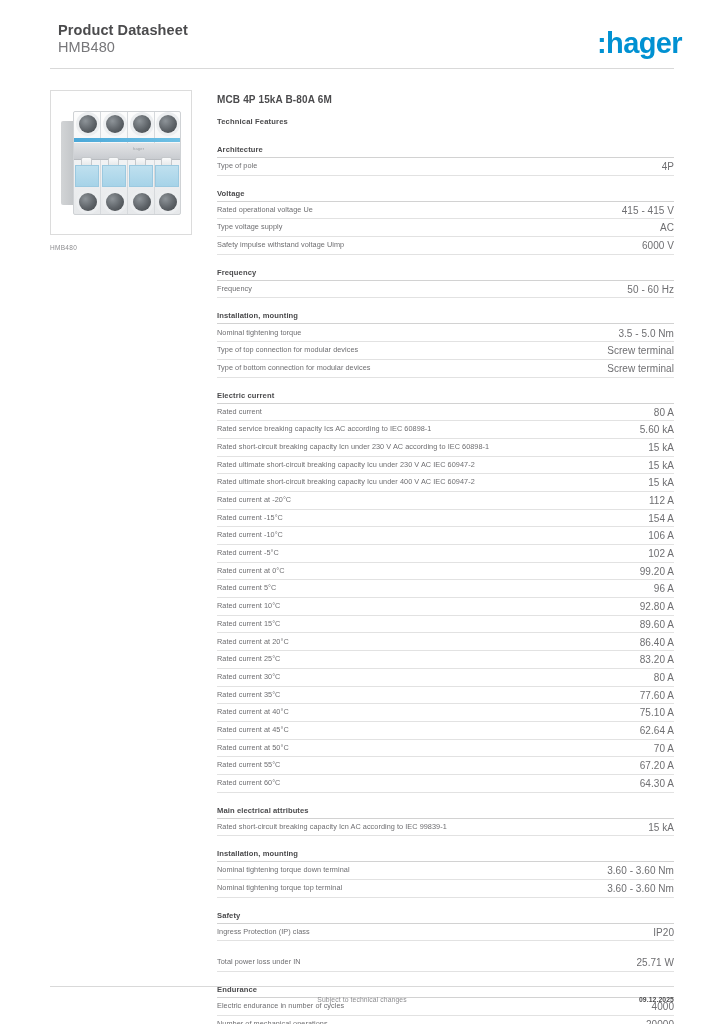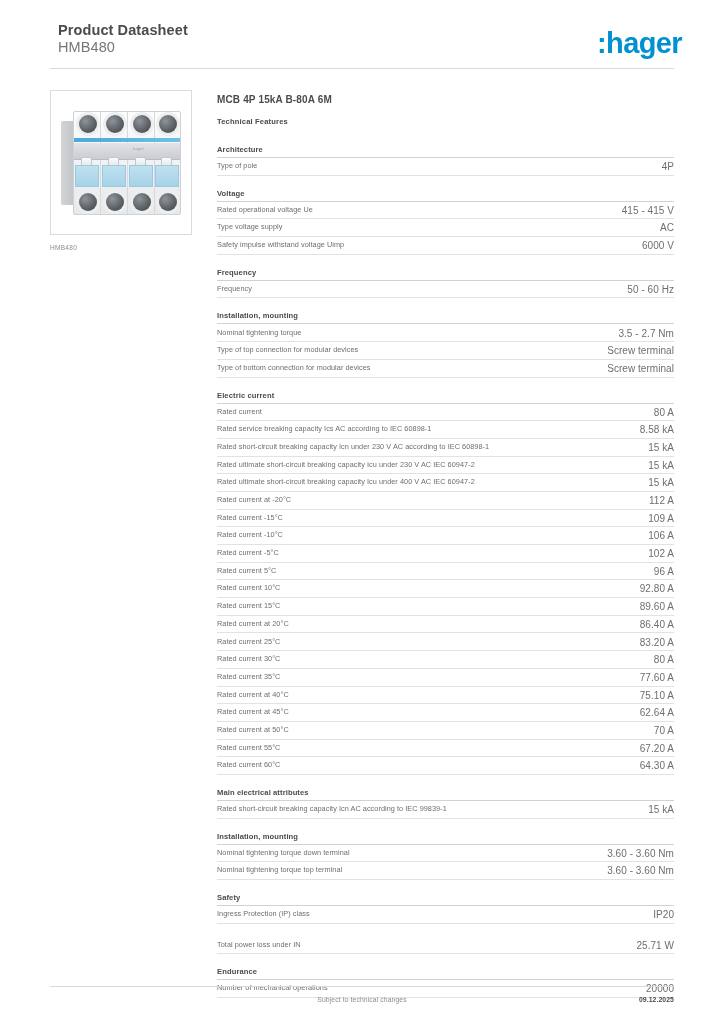--- a/index.html
+++ b/index.html
@@ -329,70 +329,74 @@
           <div class="section-title">Frequency</div>
           <div class="row">
             <span class="row-label">Frequency</span>
             <span class="row-value">50 - 60 Hz</span>
           </div>
         </div>
         <div class="section">
           <div class="section-title">Installation, mounting</div>
           <div class="row">
             <span class="row-label">Nominal tightening torque</span>
-            <span class="row-value">3.5 - 2.7 Nm</span>
+            <span class="row-value">3.5 - 5.0 Nm</span>
           </div>
           <div class="row">
             <span class="row-label">Type of top connection for modular devices</span>
             <span class="row-value">Screw terminal</span>
           </div>
           <div class="row">
             <span class="row-label">Type of bottom connection for modular devices</span>
             <span class="row-value">Screw terminal</span>
           </div>
         </div>
         <div class="section">
           <div class="section-title">Electric current</div>
           <div class="row">
             <span class="row-label">Rated current</span>
             <span class="row-value">80 A</span>
           </div>
           <div class="row">
             <span class="row-label">Rated service breaking capacity Ics AC according to IEC 60898-1</span>
-            <span class="row-value">8.58 kA</span>
+            <span class="row-value">5.60 kA</span>
           </div>
           <div class="row">
             <span class="row-label">Rated short-circuit breaking capacity Icn under 230 V AC according to IEC 60898-1</span>
             <span class="row-value">15 kA</span>
           </div>
           <div class="row">
             <span class="row-label">Rated ultimate short-circuit breaking capacity Icu under 230 V AC IEC 60947-2</span>
             <span class="row-value">15 kA</span>
           </div>
           <div class="row">
             <span class="row-label">Rated ultimate short-circuit breaking capacity Icu under 400 V AC IEC 60947-2</span>
             <span class="row-value">15 kA</span>
           </div>
           <div class="row">
             <span class="row-label">Rated current at -20°C</span>
             <span class="row-value">112 A</span>
           </div>
           <div class="row">
             <span class="row-label">Rated current -15°C</span>
-            <span class="row-value">109 A</span>
+            <span class="row-value">154 A</span>
           </div>
           <div class="row">
             <span class="row-label">Rated current -10°C</span>
             <span class="row-value">106 A</span>
           </div>
           <div class="row">
             <span class="row-label">Rated current -5°C</span>
             <span class="row-value">102 A</span>
           </div>
           <div class="row">
+            <span class="row-label">Rated current at 0°C</span>
+            <span class="row-value">99.20 A</span>
+          </div>
+          <div class="row">
             <span class="row-label">Rated current 5°C</span>
             <span class="row-value">96 A</span>
           </div>
           <div class="row">
             <span class="row-label">Rated current 10°C</span>
             <span class="row-value">92.80 A</span>
           </div>
           <div class="row">
             <span class="row-label">Rated current 15°C</span>
             <span class="row-value">89.60 A</span>
@@ -460,20 +464,24 @@
           </div>
         </div>
         <div class="section">
           <div class="row">
             <span class="row-label">Total power loss under IN</span>
             <span class="row-value">25.71 W</span>
           </div>
         </div>
         <div class="section">
           <div class="section-title">Endurance</div>
+          <div class="row">
+            <span class="row-label">Electric endurance in number of cycles</span>
+            <span class="row-value">4000</span>
+          </div>
           <div class="row">
             <span class="row-label">Number of mechanical operations</span>
             <span class="row-value">20000</span>
           </div>
         </div>
       </div>
   </div>
 
   <div class="footer-rule"></div>
   <div class="footer">

